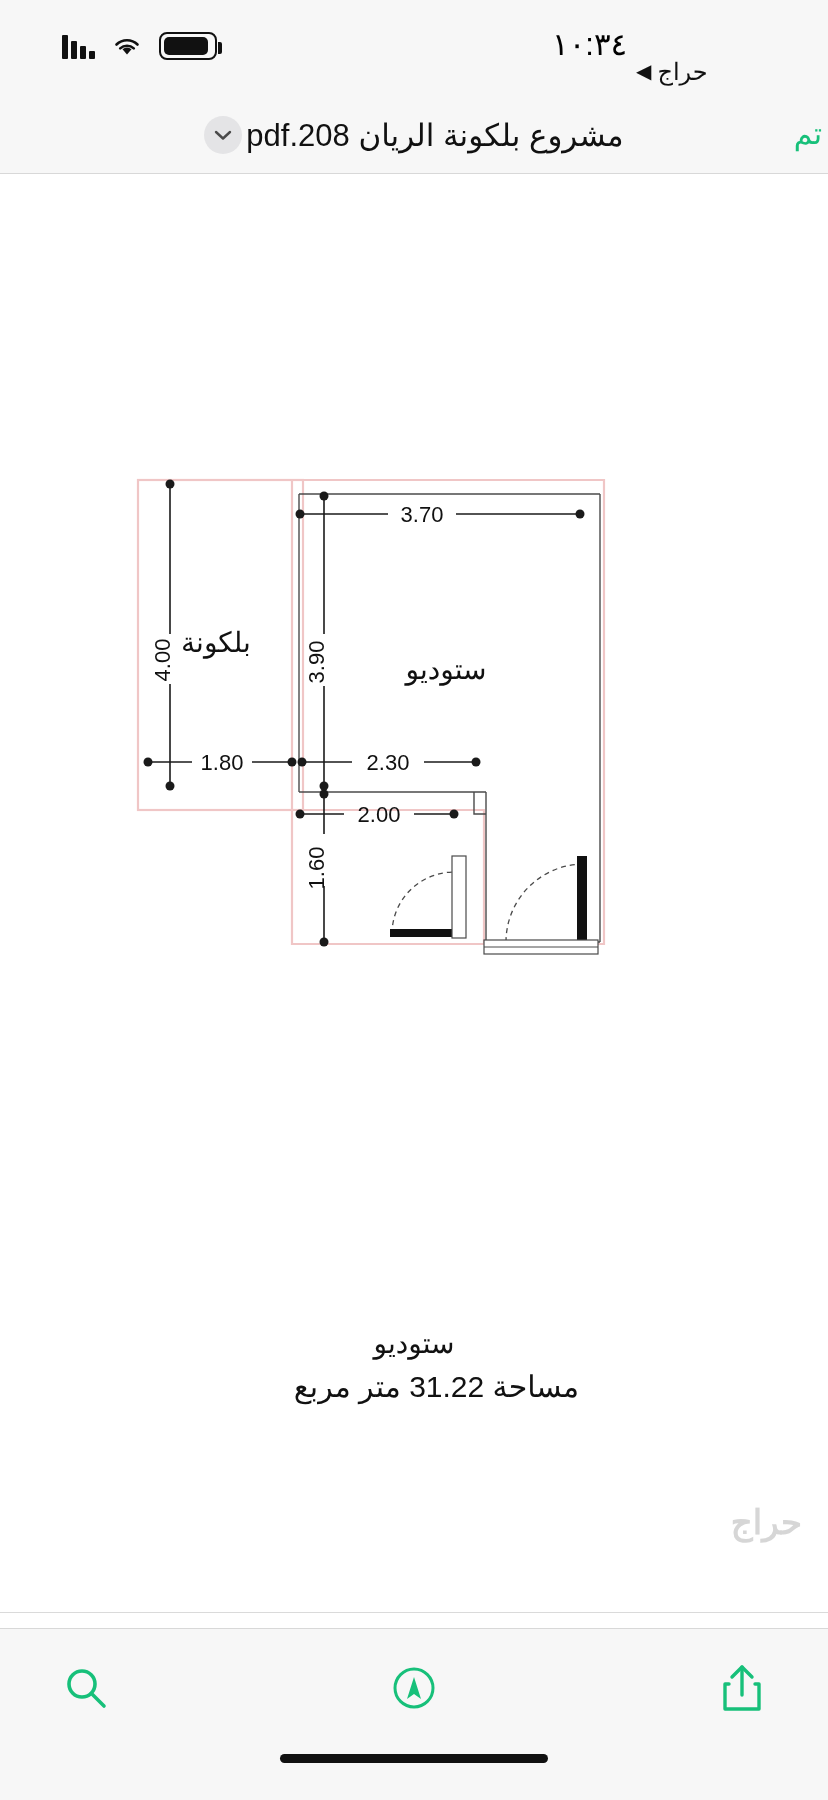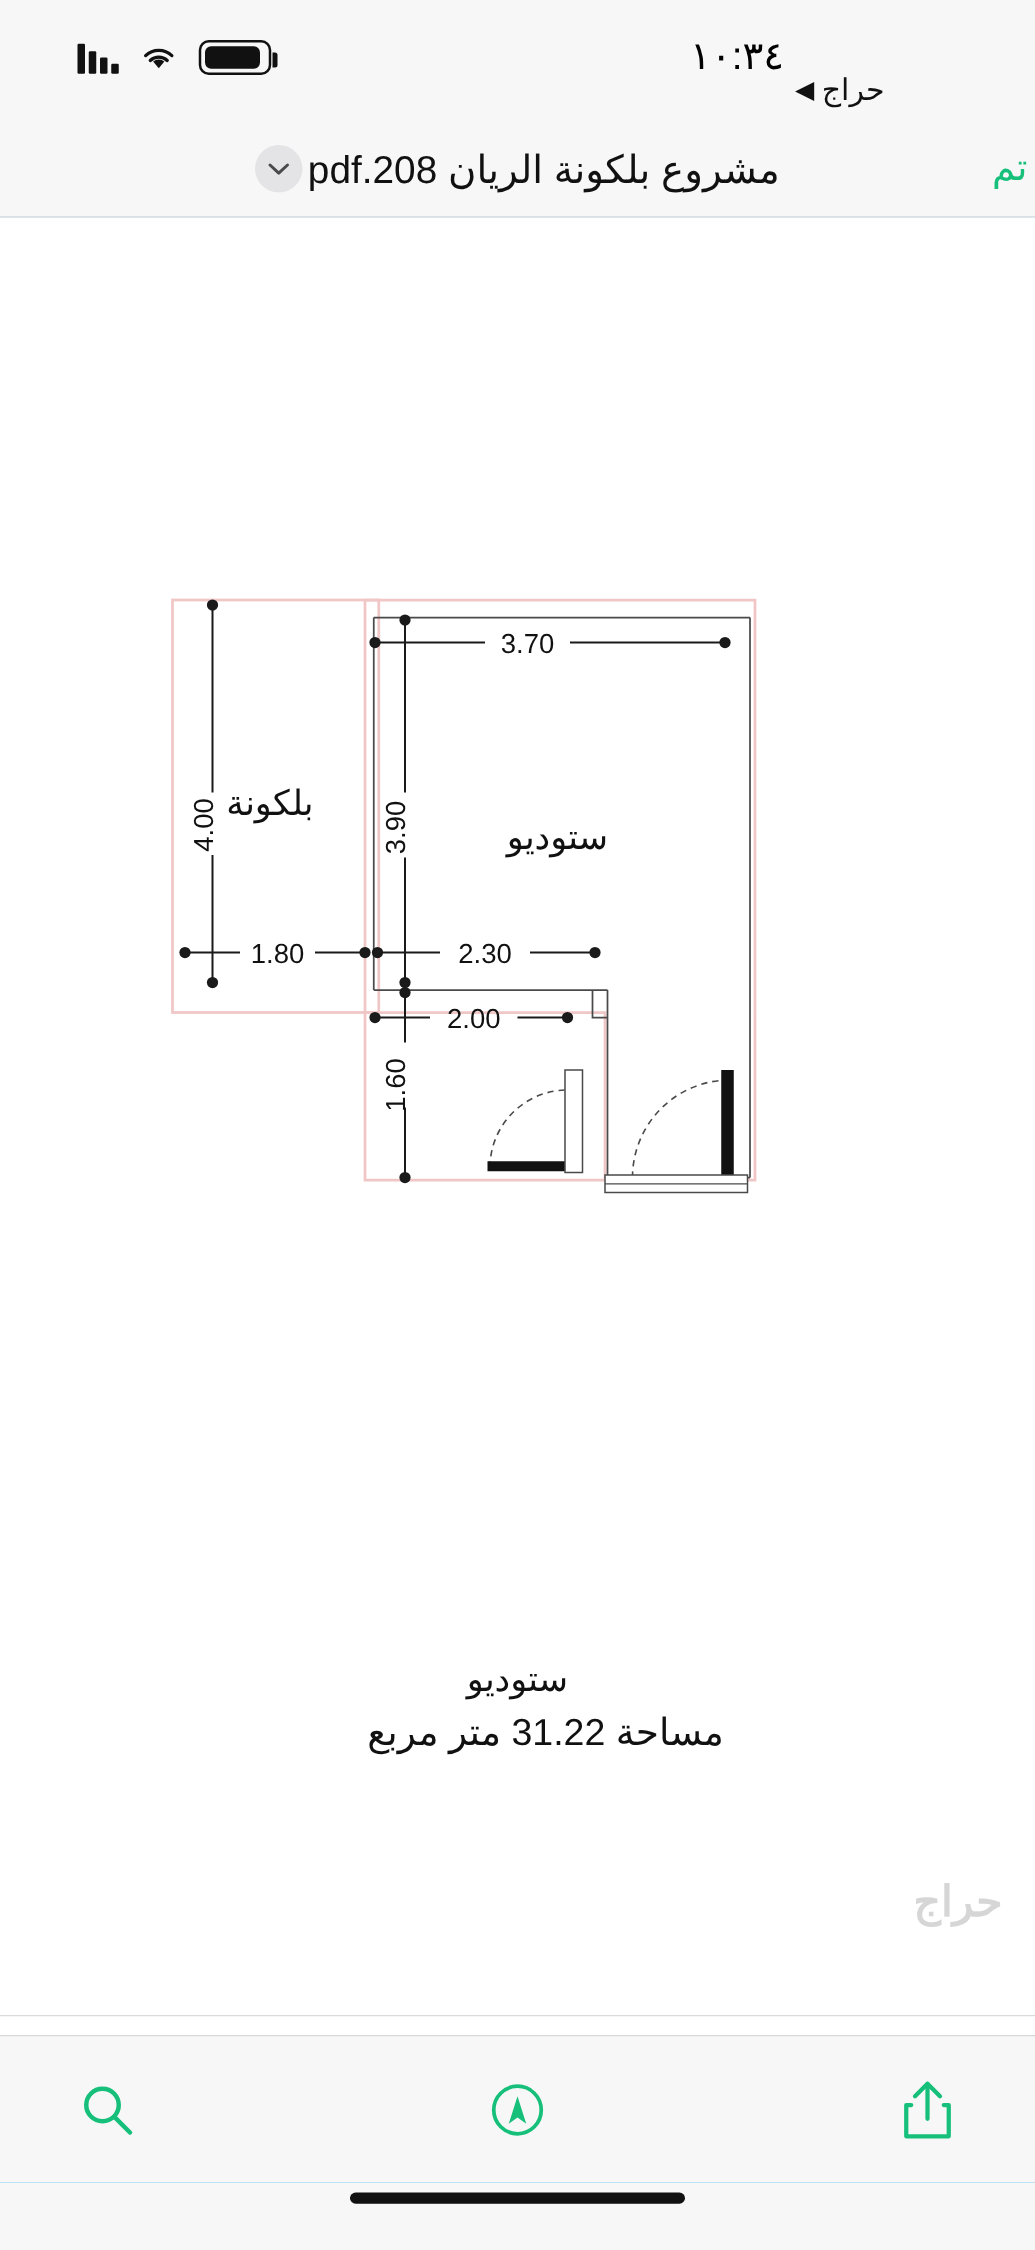--- a/index.html
+++ b/index.html
@@ -5,21 +5,21 @@
   * { box-sizing: border-box; margin: 0; padding: 0; }
   html, body {
     width: 828px; height: 1800px;
     background: #ffffff;
     font-family: "Liberation Sans", sans-serif;
     overflow: hidden;
   }
   .screen {
     position: relative;
     width: 828px; height: 1800px;
-    background: #0ea5e9;
+    background: #fca5a5;
     display: flex;
     flex-direction: column;
   }
 
   
   .statusbar {
     position: relative;
     height: 96px;
     background: #f7f7f7;
     flex: 0 0 auto;

